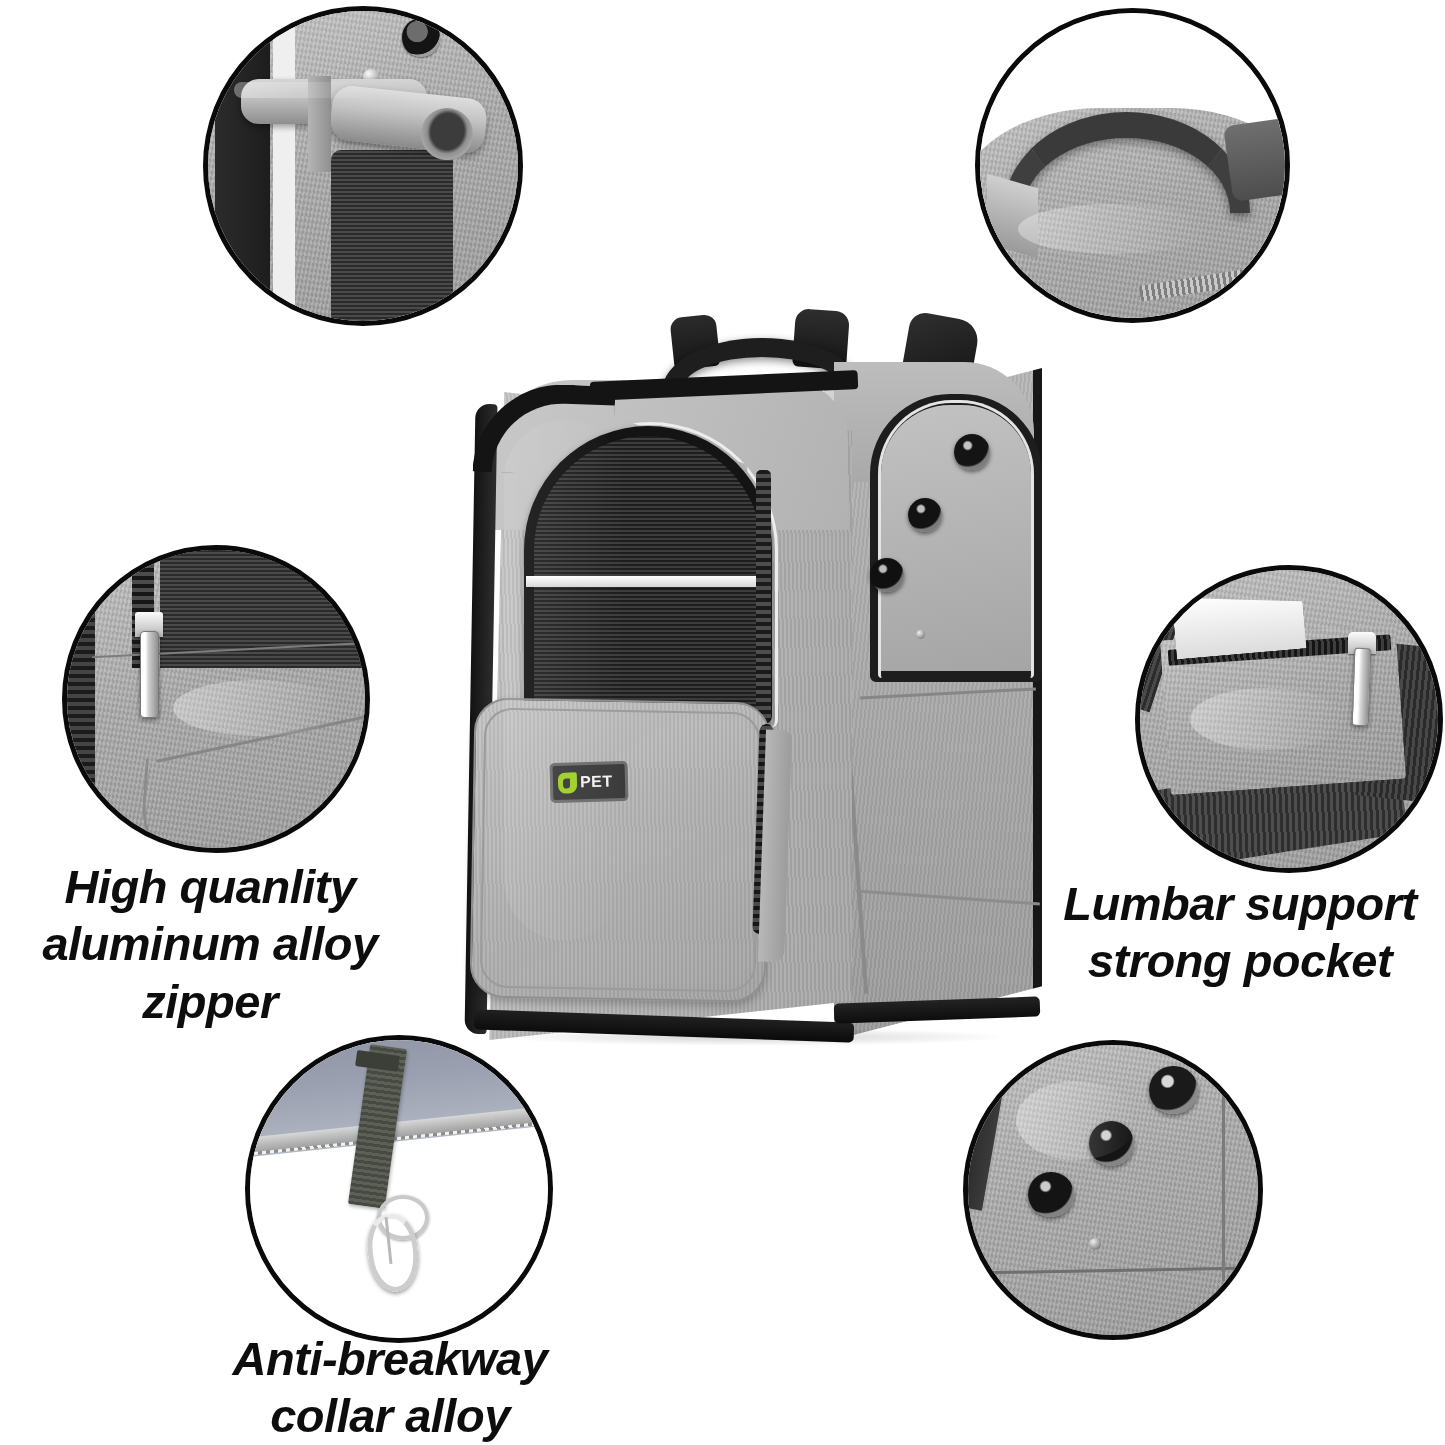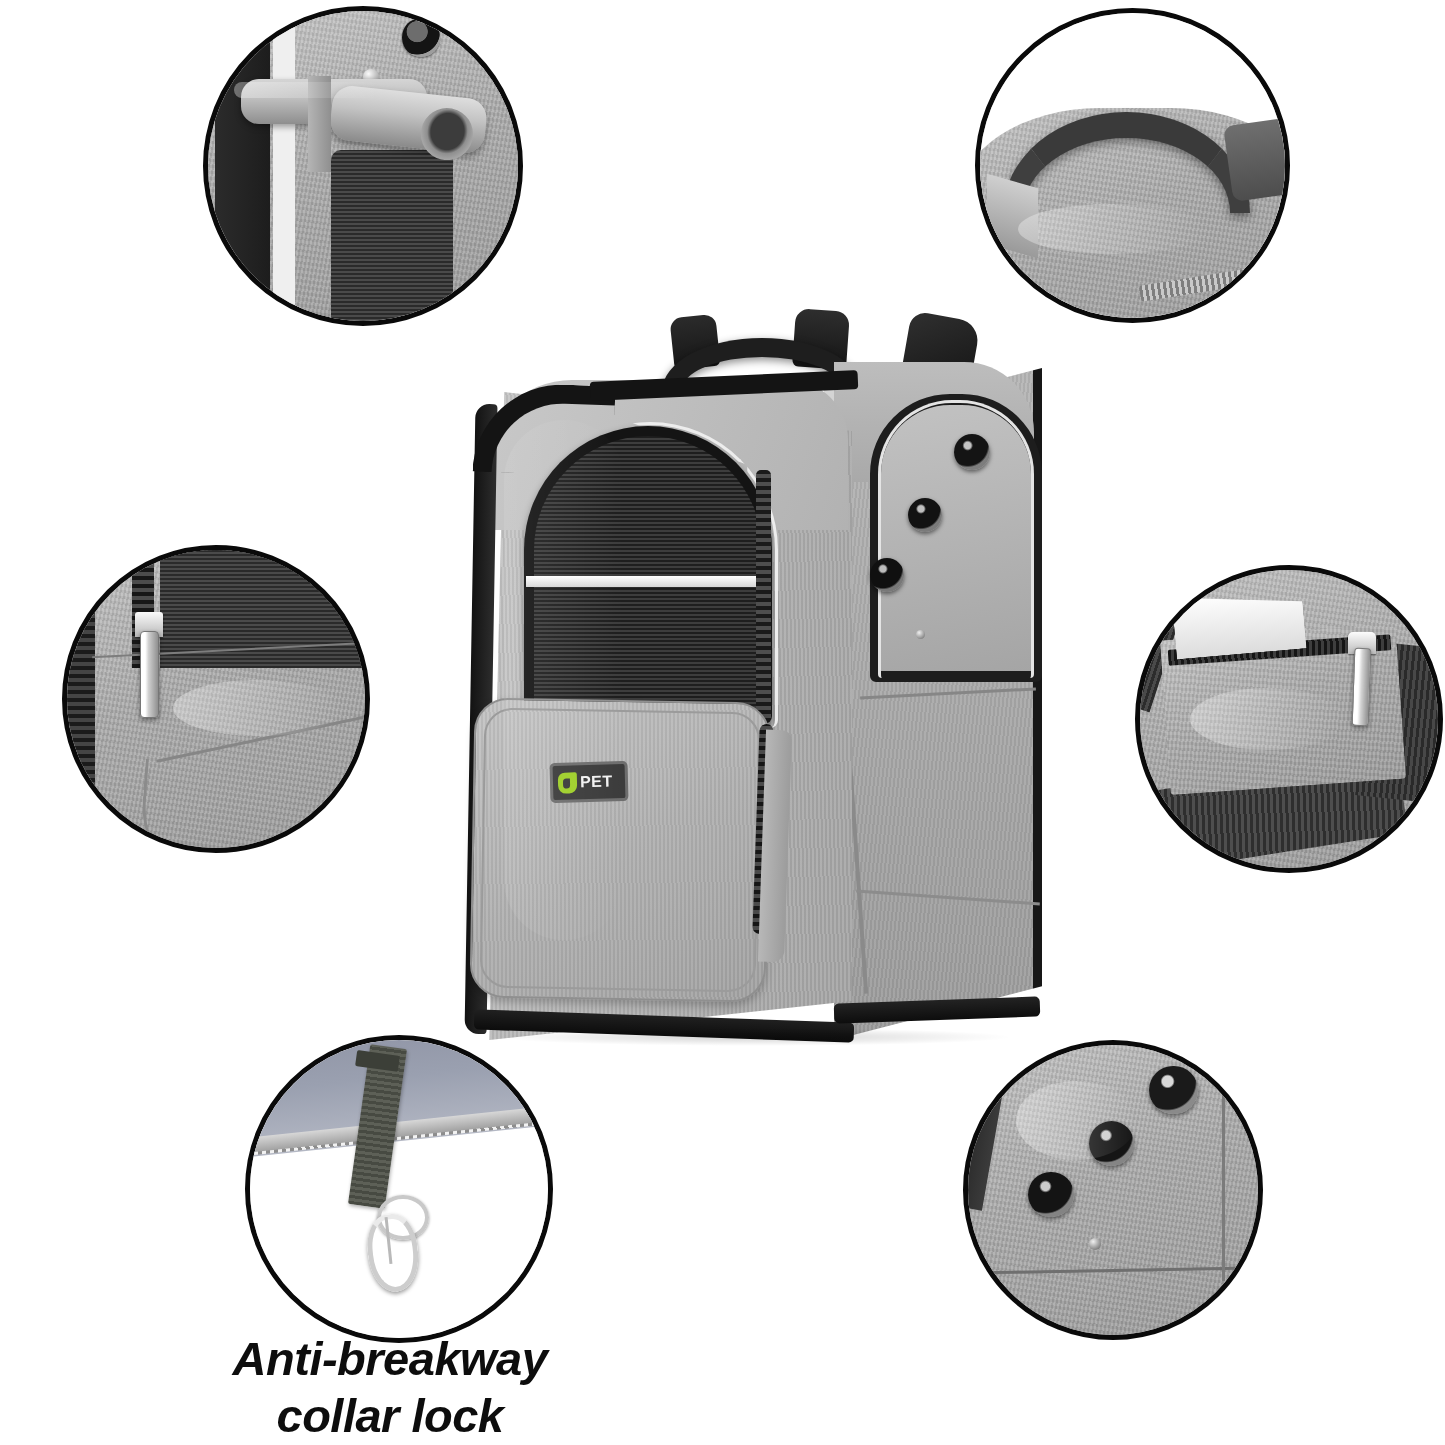--- a/index.html
+++ b/index.html
@@ -199,20 +199,23 @@
                   background:linear-gradient(180deg,#fafafa,#b8b8b8);border-radius:3px 3px 0 0;
                   box-shadow:0 1px 2px rgba(0,0,0,.5);"></div>
       <div style="position:absolute;left:25.5%;top:28%;width:6%;height:28%;
                   background:linear-gradient(90deg,#ffffff 0 25%,#cfcfcf 45%,#8f8f8f 100%);
                   border-radius:4px;border:1px solid #767676;box-sizing:border-box;
                   box-shadow:0 2px 4px rgba(0,0,0,.45);"></div>
       <div class="shine" style="left:36%;top:44%;width:55%;height:18%;border-radius:50%;"></div>
     </div>
   </div>
 
+  <div class="caption" style="left:10px; top:858px; width:400px;">High quanlity
+aluminum alloy
+zipper</div>
 
   <div class="callout" style="left:1135px; top:565px; width:298px; height:298px;">
     <div class="photo">
       <div class="fab" style="inset:0;"></div>
 
       <div style="position:absolute;left:-12%;top:-10%;width:26%;height:55%;
                   background:repeating-linear-gradient(90deg,#2c2c2c 0 3px,#4a4a4a 3px 6px);
                   transform:rotate(18deg);"></div>
 
       <div style="position:absolute;left:-8%;top:68%;width:95%;height:26%;
@@ -239,20 +242,22 @@
                   background:linear-gradient(180deg,#fcfcfc,#bcbcbc);border-radius:5px 5px 0 0;
                   box-shadow:0 1px 2px rgba(0,0,0,.5);"></div>
       <div style="position:absolute;left:70.5%;top:27%;width:5.5%;height:25%;
                   background:linear-gradient(90deg,#ffffff 0 28%,#d3d3d3 50%,#909090 100%);
                   border:1px solid #7a7a7a;border-radius:4px;box-sizing:border-box;
                   box-shadow:0 2px 4px rgba(0,0,0,.4);transform:rotate(2deg);"></div>
       <div class="shine" style="left:18%;top:40%;width:50%;height:20%;border-radius:50%;"></div>
     </div>
   </div>
 
+  <div class="caption" style="left:1035px; top:875px; width:410px;">Lumbar support
+strong pocket</div>
 
   <div class="callout" style="left:245px; top:1035px; width:298px; height:298px;">
     <div class="photo">
       <div style="position:absolute;inset:0;background:#ffffff;"></div>
 
       <div style="position:absolute;left:-10%;top:-12%;width:125%;height:46%;
                   background:linear-gradient(180deg,#8b8fa0 0%,#9aa0b0 55%,#b4b8c4 100%);
                   transform:rotate(-6deg);"></div>
 
       <div style="position:absolute;left:-10%;top:28%;width:125%;height:5%;
@@ -279,21 +284,21 @@
                   border-top-color:#eaeaea;
                   background:transparent;
                   box-shadow:0 2px 4px rgba(0,0,0,.4);transform:rotate(-6deg);"></div>
 
       <div style="position:absolute;left:46%;top:59%;width:3px;height:15%;
                   background:#b9b9b9;transform:rotate(-6deg);"></div>
     </div>
   </div>
 
   <div class="caption" style="left:180px; top:1330px; width:420px;">Anti-breakway
-collar lock</div>
+collar alloy</div>
 
   <div class="callout" style="left:963px; top:1040px; width:290px; height:290px;">
     <div class="photo">
       <div class="fab" style="inset:0;"></div>
 
       <div style="position:absolute;left:-4%;top:-4%;width:16%;height:60%;
                   background:linear-gradient(90deg,#1c1c1c,#3b3b3b);transform:rotate(10deg);"></div>
 
       <div style="position:absolute;left:4%;top:76%;width:92%;height:3px;background:#6f6f6f;transform:rotate(-1deg);"></div>
 

